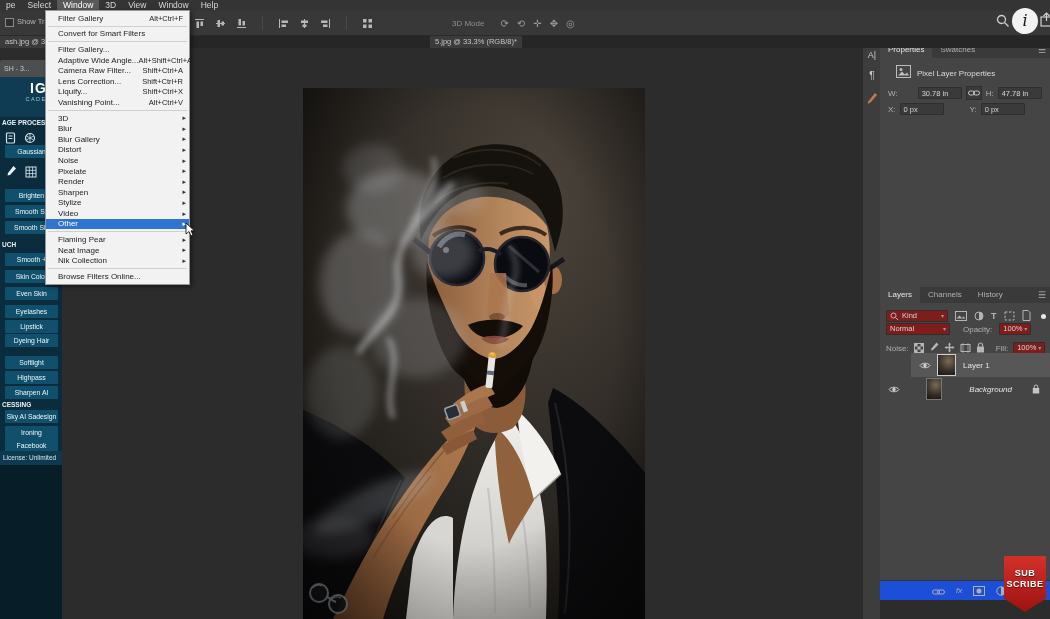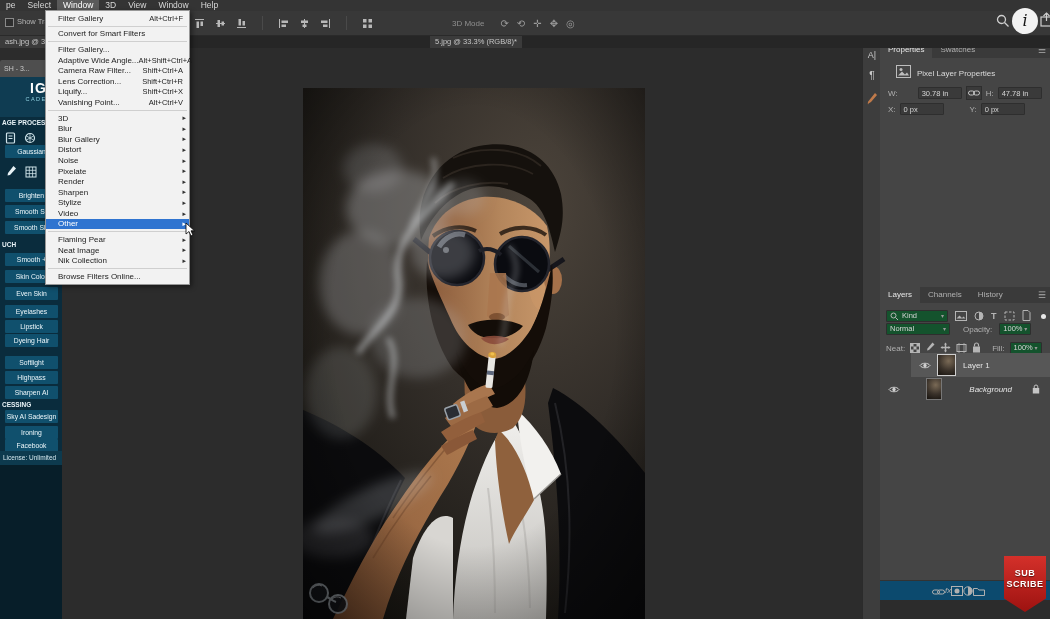--- a/index.html
+++ b/index.html
@@ -59,30 +59,30 @@
   .dock .di{position:absolute;left:0;width:18px;text-align:center;color:#c9c9c9;}
   
   .panel{background:#454545;}
   .phead{position:absolute;left:0;top:0;right:0;height:16px;background:#3a3a3a;display:flex;}
   .ptab{font-size:8px;line-height:16px;padding:0 8px;color:#b0b0b0;}
   .ptab.act{background:#454545;color:#e6e6e6;}
   .pmenu-ic{margin-left:auto;color:#b0b0b0;font-size:9px;line-height:16px;padding-right:4px;}
   .flabel{font-size:8px;color:#b0b0b0;}
   .fval{background:#3a3a3a;border:1px solid #2e2e2e;border-radius:1px;color:#d5d5d5;font-size:7.5px;
         line-height:12px;height:12px;padding:0 3px;box-sizing:border-box;white-space:nowrap;}
-  .ddown{background:#14532d;border:1px solid #2e2e2e;border-radius:1px;color:#d5d5d5;font-size:7.5px;
+  .ddown{background:#7f1d1d;border:1px solid #2e2e2e;border-radius:1px;color:#d5d5d5;font-size:7.5px;
         line-height:12px;height:12px;display:flex;align-items:center;padding:0 3px;box-sizing:border-box;}
   .ddown .car{margin-left:auto;color:#999;font-size:6px;}
   .lrow{position:absolute;left:0;width:170px;height:24px;display:flex;align-items:center;}
   .lrow.sel{background:#575757;margin-left:31px;}
   .thumb{width:17px;height:20px;background:radial-gradient(circle at 62% 30%,#7a6a56 0,#3a322a 55%,#17130f 100%);}
   .lname{font-size:8px;color:#e4e4e4;margin-left:7px;}
   .ic-row{display:flex;align-items:center;gap:7px;}
-  .lbot{position:absolute;left:0;bottom:0;width:170px;height:20px;background:#0c4a6e;border-top:1px solid #333;
-        display:flex;align-items:center;padding-left:52px;box-sizing:border-box;}
+  .lbot{position:absolute;left:0;bottom:0;width:170px;height:20px;background:#1d4ed8;border-top:1px solid #333;
+        display:flex;align-items:center;gap:11px;padding-left:52px;box-sizing:border-box;}
   .fx{font-size:8px;font-style:italic;color:#b0b0b0;}
   
   .infocircle{left:1012px;top:8px;width:26px;height:26px;border-radius:50%;background:#f2f2f2;z-index:60;
               text-align:center;font-family:"DejaVu Serif",serif;font-style:italic;font-size:16px;line-height:25px;color:#161616;}
   
   .subscribe{left:1004px;top:556px;width:42px;height:56px;z-index:40;
              background:linear-gradient(#d4302a,#9d1210);
              clip-path:polygon(0 0,100% 0,100% 76%,50% 100%,0 76%);
              text-align:center;color:#fff;font-weight:bold;font-size:9px;line-height:11px;padding-top:12px;box-sizing:border-box;letter-spacing:.5px;
              text-shadow:0 1px 1px rgba(0,0,0,.5);}
@@ -521,21 +521,21 @@
         <span>Normal</span>
         <span class="car">▾</span>
       </span>
       <span class="flabel" style="margin-left:6px;">Opacity:</span>
       <span class="ddown" style="width:32px;">
         <span>100%</span>
         <span class="car">▾</span>
       </span>
     </div>
     <div class="abs ic-row" style="left:6px;top:52px;width:160px;gap:5px;">
-      <span class="flabel">Neat:</span>
+      <span class="flabel">Noise:</span>
       <span><svg width="10" height="10">
             <rect x="0.5" y="0.5" width="9" height="9" fill="none" stroke="#b5b5b5"></rect>
             <path d="M0.5,0.5 H3.5 V3.5 H0.5 Z M6.5,0.5 H9.5 V3.5 H6.5 Z M3.5,3.5 H6.5 V6.5 H3.5 Z M0.5,6.5 H3.5 V9.5 H0.5 Z M6.5,6.5 H9.5 V9.5 H6.5 Z" fill="#b5b5b5"></path>
           </svg></span>
       <span><svg width="10" height="11">
             <path d="M7.5,0.5 L9.5,2.5 L4,8 L2,8.5 L2.5,6.5 Z" fill="#b5b5b5"></path>
           </svg></span>
       <span><svg width="11" height="11">
             <path d="M5.5,0.5 L7,2.5 H6.2 V4.8 H8.5 V4 L10.5,5.5 L8.5,7 V6.2 H6.2 V8.5 H7 L5.5,10.5 L4,8.5 H4.8 V6.2 H2.5 V7 L0.5,5.5 L2.5,4 V4.8 H4.8 V2.5 H4 Z" fill="#b5b5b5"></path>
           </svg></span>

